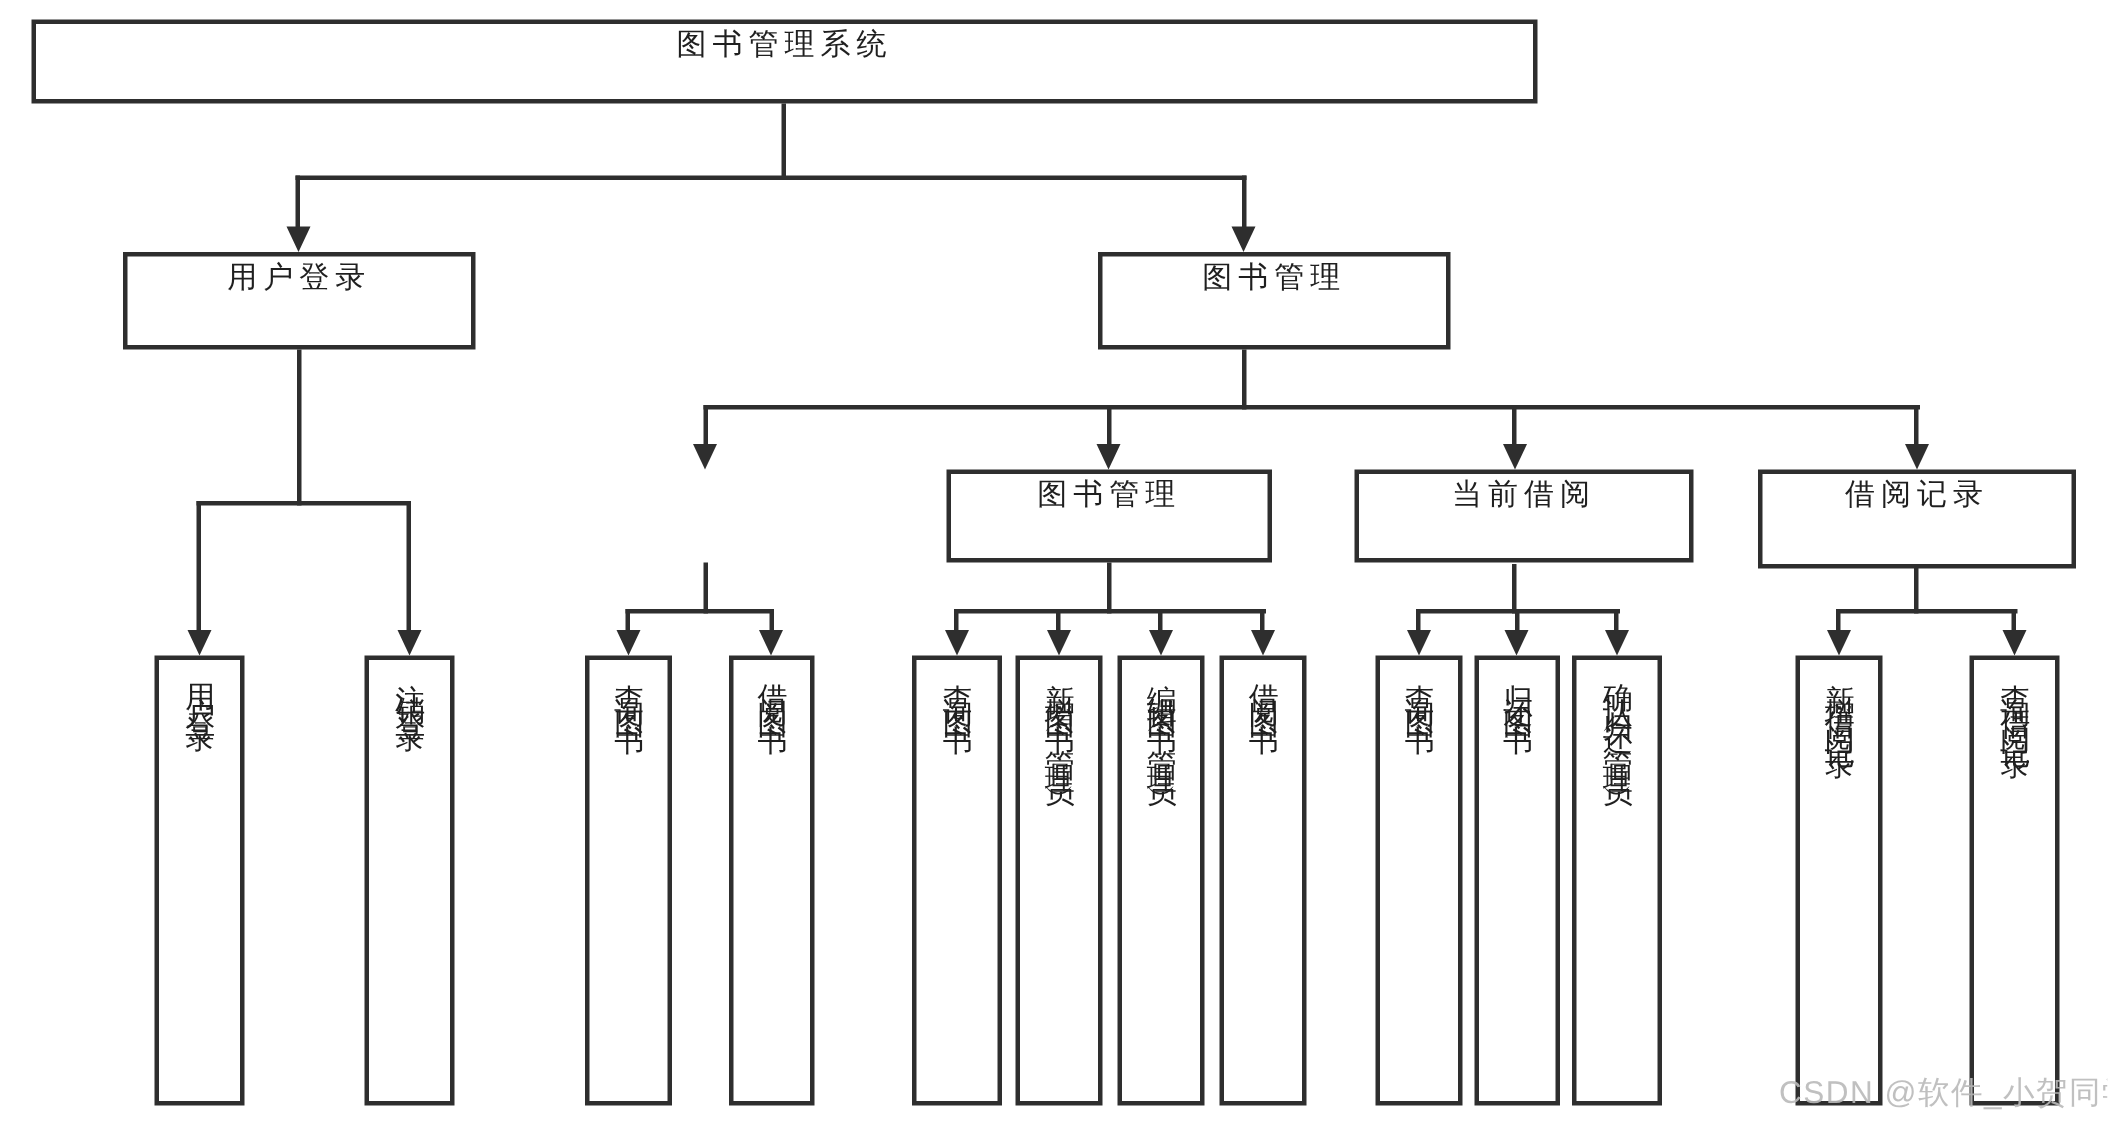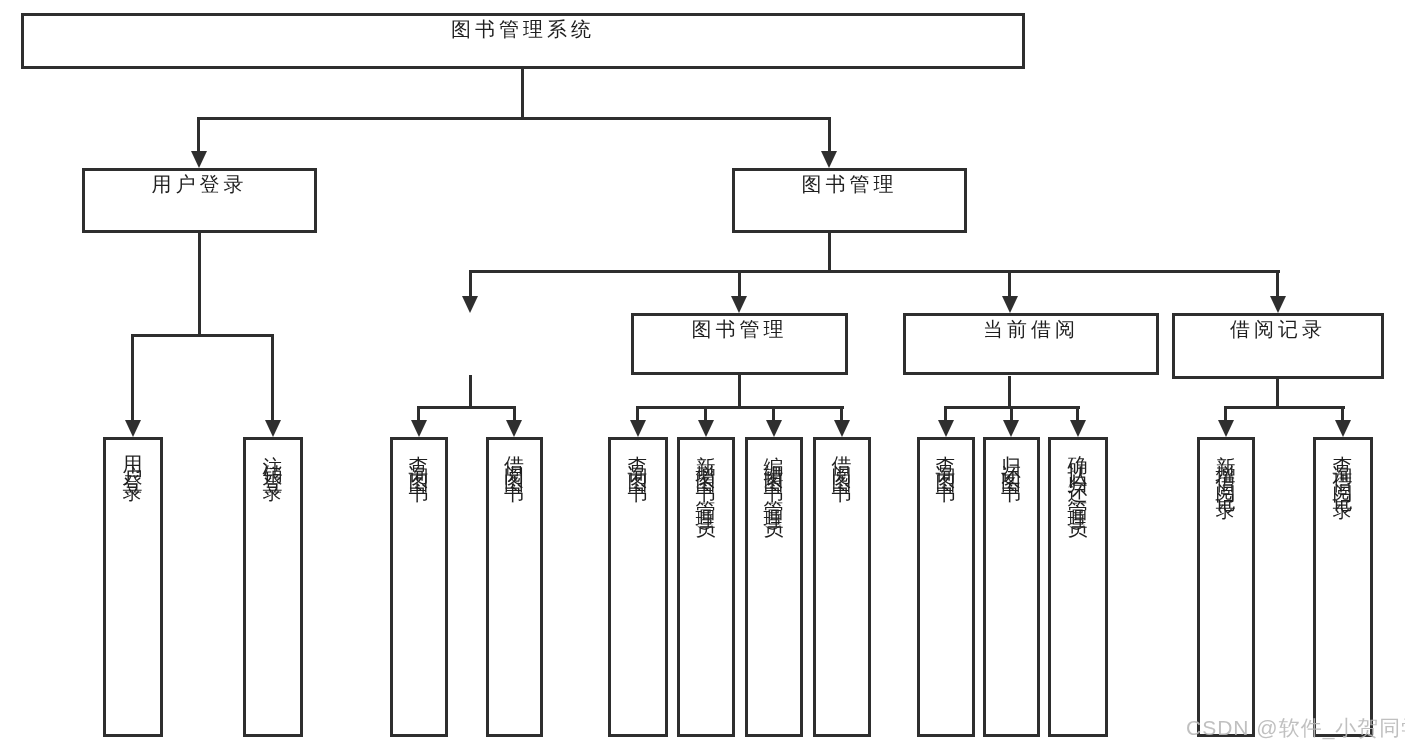--- a/index.html
+++ b/index.html
@@ -41,21 +41,21 @@
   <div class="box" style="left:82px;top:168px;width:235px;height:65px">
     <span class="hlabel">用户登录</span>
   </div>
   <div class="box" style="left:732px;top:168px;width:235px;height:65px">
     <span class="hlabel">图书管理</span>
   </div>
 
   <div class="box" style="left:631px;top:313px;width:217px;height:62px">
     <span class="hlabel">图书管理</span>
   </div>
-  <div class="box" style="left:903px;top:313px;width:256px;height:62px">
+  <div class="box" style="left:903px;top:313px;width:226px;height:62px">
     <span class="hlabel">当前借阅</span>
   </div>
   <div class="box" style="left:1172px;top:313px;width:212px;height:66px">
     <span class="hlabel">借阅记录</span>
   </div>
 
   <div class="box" style="left:103px;top:437px;width:60px;height:300px">
     <span class="vtext">用户登录</span>
   </div>
   <div class="box" style="left:243px;top:437px;width:60px;height:300px">

